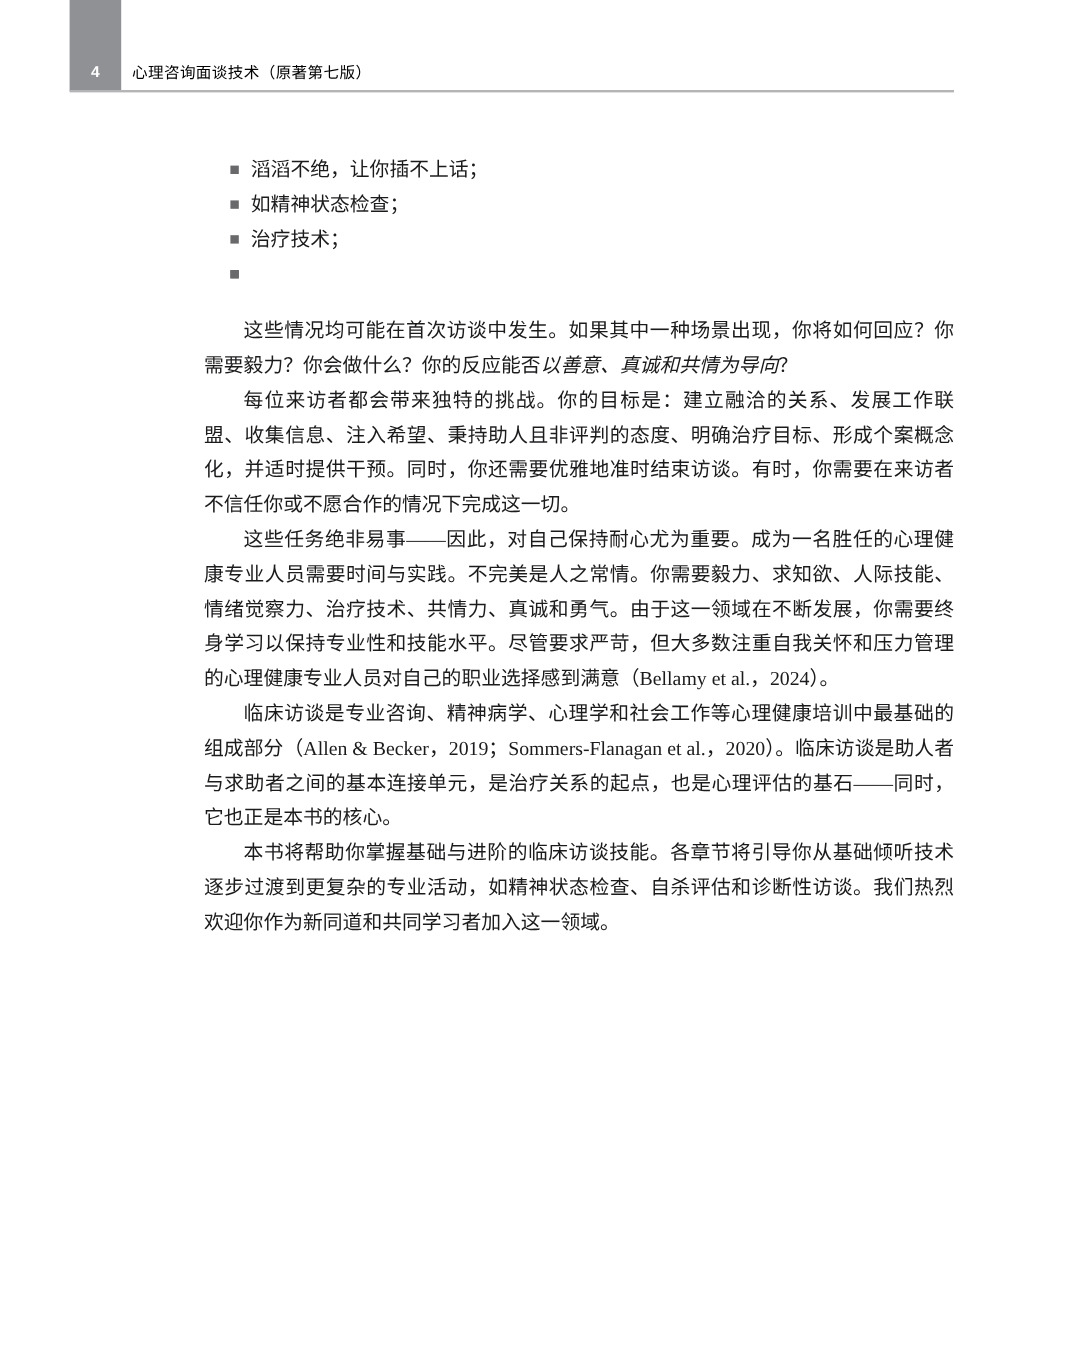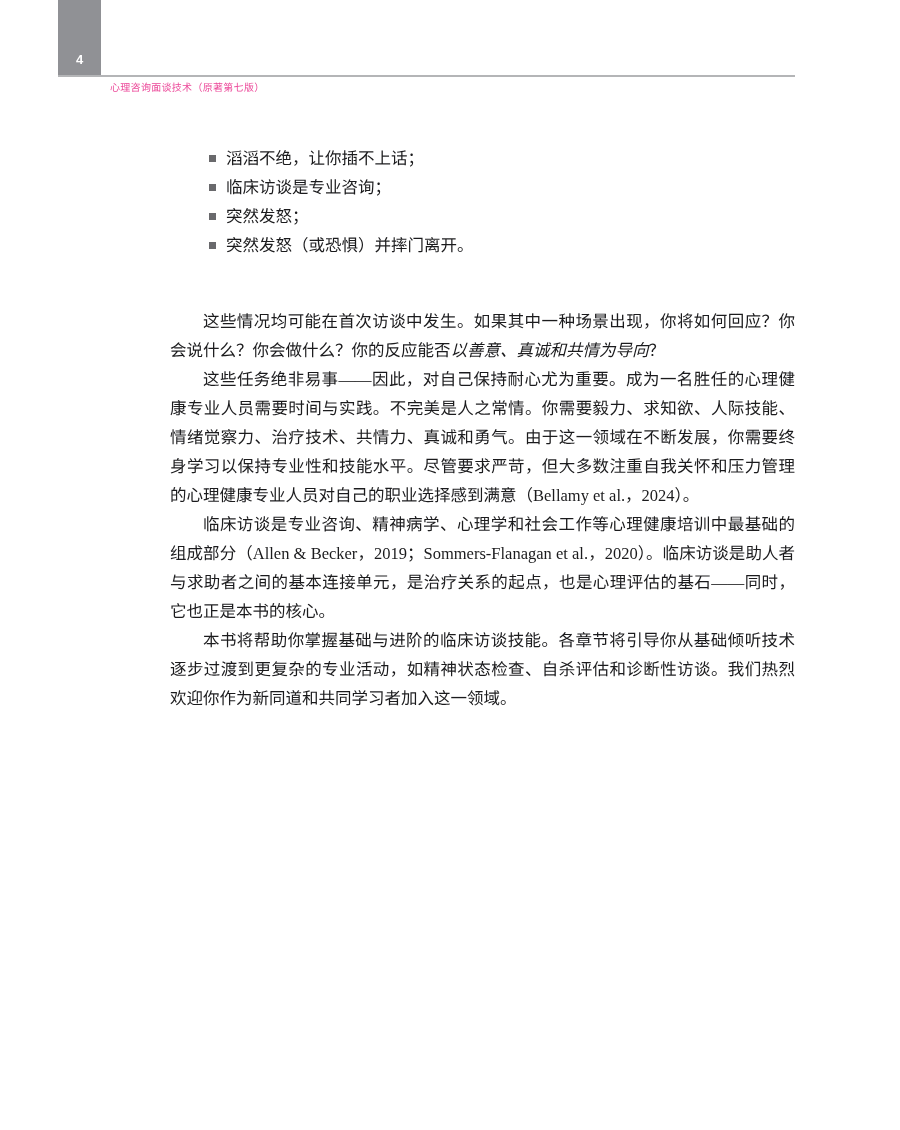--- a/index.html
+++ b/index.html
@@ -35,25 +35,24 @@
     font-weight: bold;
     font-size: 13px;
     color: #ffffff;
     padding-bottom: 9px;
   }
   .running-title {
     position: absolute;
     left: 110px;
     top: 50px;
     font-family: "Liberation Sans", sans-serif;
-    font-size: 10px;
+    font-size: 13px;
     letter-spacing: 0.3px;
-    color: #ec4899;
+    color: #000000;
     white-space: nowrap;
-    margin-top: 29px;
   }
   .header-rule {
     position: absolute;
     left: 58px;
     top: 75px;
     width: 737px;
     height: 2px;
     background: #b4b5b7;
   }
 
@@ -61,21 +60,21 @@
   .content {
     position: absolute;
     left: 170px;
     top: 127px;
     width: 625px;
     font-size: 16.5px;
     line-height: 29px;
   }
   ul.bullet-list {
     list-style: none;
-    margin: 17px;
+    margin: 0;
     padding: 0;
   }
   ul.bullet-list li {
     position: relative;
     padding-left: 39px;
     line-height: 29px;
   }
   ul.bullet-list .sq {
     position: absolute;
     left: 22px;
@@ -111,36 +110,36 @@
 
   <div class="content">
 
     <ul class="bullet-list">
       <li>
         <span class="sq"></span>
         <span>滔滔不绝，让你插不上话；</span>
       </li>
       <li>
         <span class="sq"></span>
-        <span>临床访谈是专业咨询；</span>
+        <span>如精神状态检查；</span>
       </li>
       <li>
         <span class="sq"></span>
-        <span>突然发怒；</span>
+        <span>治疗技术；</span>
       </li>
       <li>
         <span class="sq"></span>
       </li>
       <li>
         <span class="sq"></span>
-        <span>突然发怒（或恐惧）并摔门离开。</span>
       </li>
     </ul>
 
     <div class="paragraphs">
-      <p><span>这些情况均可能在首次访谈中发生。如果其中一种场景出现，你将如何回应？你会说什么？你会做什么？你的反应能否</span><em>以善意、真诚和共情为导向</em><span>？</span></p>
+      <p><span>这些情况均可能在首次访谈中发生。如果其中一种场景出现，你将如何回应？你需要毅力？你会做什么？你的反应能否</span><em>以善意、真诚和共情为导向</em><span>？</span></p>
+      <p>每位来访者都会带来独特的挑战。你的目标是：建立融洽的关系、发展工作联盟、收集信息、注入希望、秉持助人且非评判的态度、明确治疗目标、形成个案概念化，并适时提供干预。同时，你还需要优雅地准时结束访谈。有时，你需要在来访者不信任你或不愿合作的情况下完成这一切。</p>
       <p>这些任务绝非易事——因此，对自己保持耐心尤为重要。成为一名胜任的心理健康专业人员需要时间与实践。不完美是人之常情。你需要毅力、求知欲、人际技能、情绪觉察力、治疗技术、共情力、真诚和勇气。由于这一领域在不断发展，你需要终身学习以保持专业性和技能水平。尽管要求严苛，但大多数注重自我关怀和压力管理的心理健康专业人员对自己的职业选择感到满意（Bellamy et al.，2024）。</p>
       <p>临床访谈是专业咨询、精神病学、心理学和社会工作等心理健康培训中最基础的组成部分（Allen &amp; Becker，2019；Sommers-Flanagan et al.，2020）。临床访谈是助人者与求助者之间的基本连接单元，是治疗关系的起点，也是心理评估的基石——同时，它也正是本书的核心。</p>
       <p>本书将帮助你掌握基础与进阶的临床访谈技能。各章节将引导你从基础倾听技术逐步过渡到更复杂的专业活动，如精神状态检查、自杀评估和诊断性访谈。我们热烈欢迎你作为新同道和共同学习者加入这一领域。</p>
     </div>
 
   </div>
 </div>
 
 </body></html>

